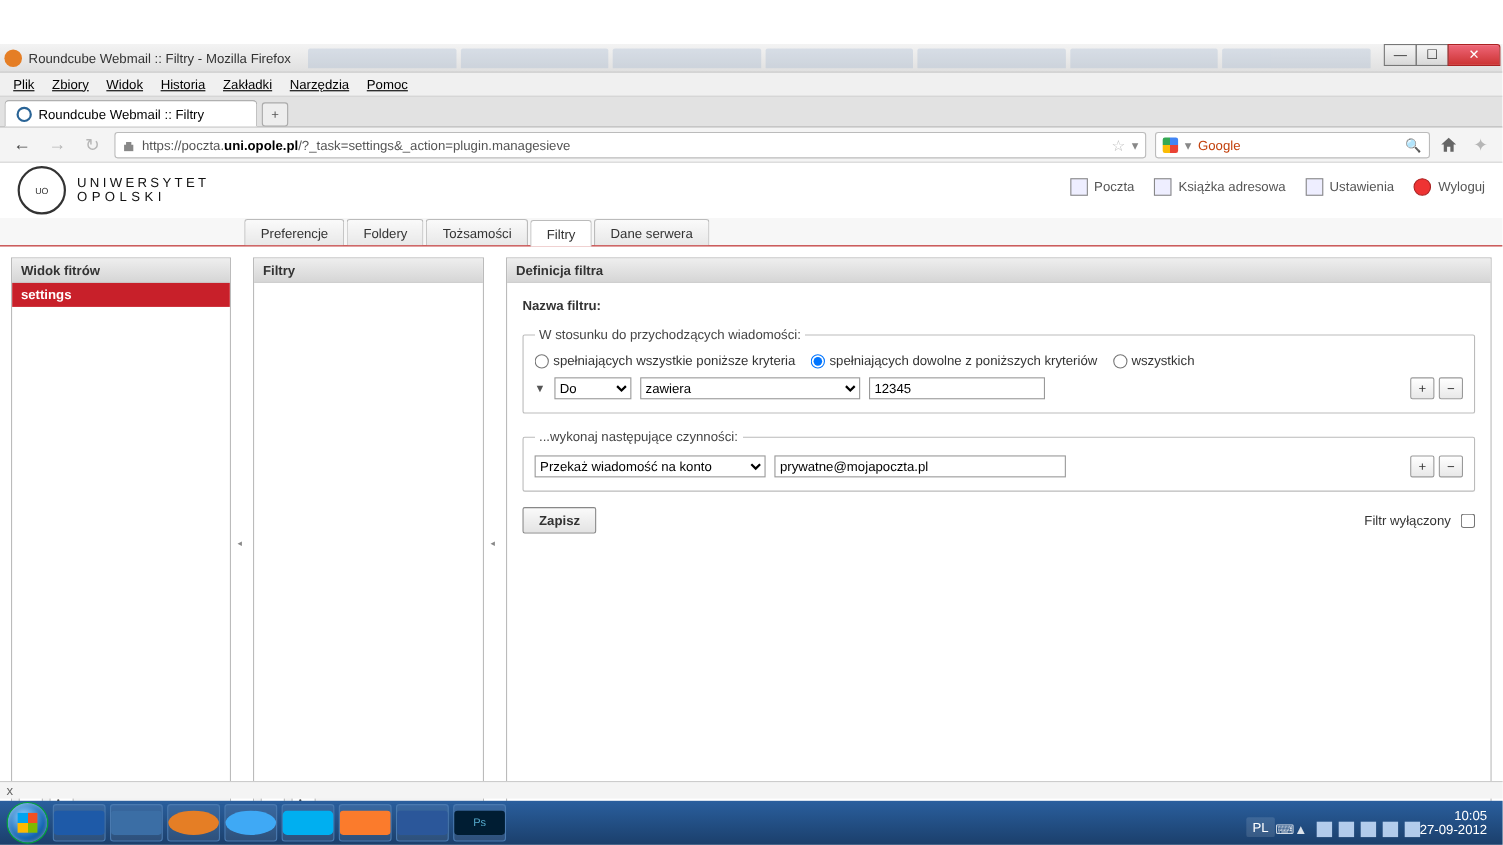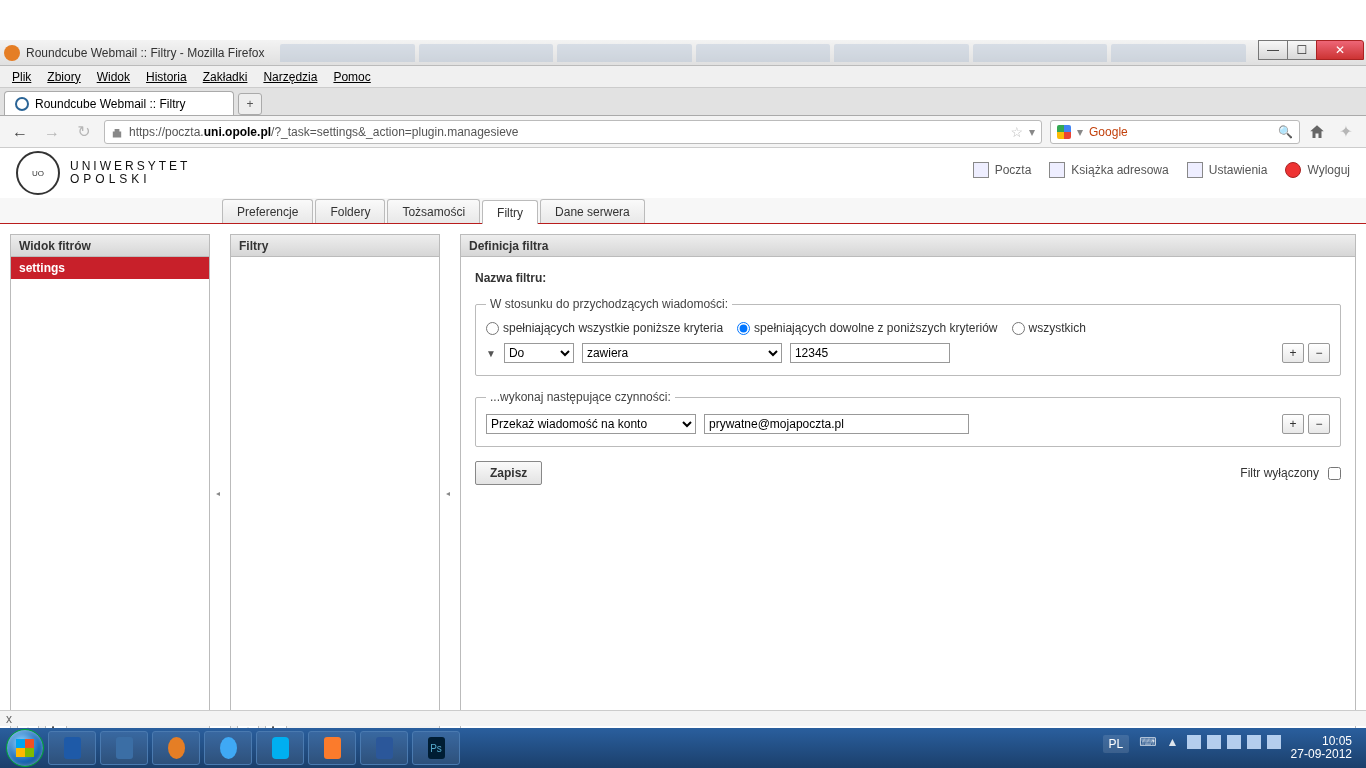--- a/index.html
+++ b/index.html
@@ -95,22 +95,22 @@
 .disabled-chk { margin-left:auto; display:flex; align-items:center; gap:9px; color:#333; }
 
 
 .ff-status { position:absolute; left:0; right:0; top:710px; height:16px; border-top:1px solid #ccc; background:#f4f4f4; padding:0 6px; color:#666; font-size:11px; display:flex; align-items:center; }
 
 
 .taskbar { position:absolute; left:0; right:0; bottom:0; height:40px; background:linear-gradient(#2a5f9e,#1b3f6b); display:flex; align-items:center; padding:0 6px; gap:4px; }
 .start-orb { width:38px; height:38px; border-radius:50%; background:radial-gradient(circle at 40% 35%,#8fd0ff,#1666b3 60%,#0b3a66); border:1px solid #0a3; box-shadow:inset 0 0 4px #fff8; display:flex; align-items:center; justify-content:center; }
 .start-orb::before { content:""; width:18px; height:18px; background:conic-gradient(#f25022 0 25%,#7fba00 0 50%,#ffb900 0 75%,#00a4ef 0); }
 .task-item { width:48px; height:34px; border:1px solid #4a7ab0; border-radius:3px; background:rgba(255,255,255,.08); display:flex; align-items:center; justify-content:center; }
-.task-item span { width:17px; height:22px; display:block; border-radius:3px; }
-.tray { margin-left:auto; display:flex; align-items:flex-start; gap:10px; color:#fff; padding-right:8px; font-size:11px; }
+.task-item span { width:46px; height:22px; display:block; border-radius:3px; }
+.tray { margin-left:auto; display:flex; align-items:flex-end; color:#fff; padding-right:8px; font-size:11px; }
 .tray .lang { background:rgba(255,255,255,.12); padding:2px 6px; border-radius:2px; }
 .tray .clock { text-align:right; line-height:1.1; }
 .tray-icons { display:flex; gap:6px; align-items:center; }
 .tray-icons i { width:14px; height:14px; display:block; background:#cde3ff; opacity:.85; }
 </style>
 </head>
 <body>
 
 <div class="win-titlebar">
   <span class="ff-icon"></span>

